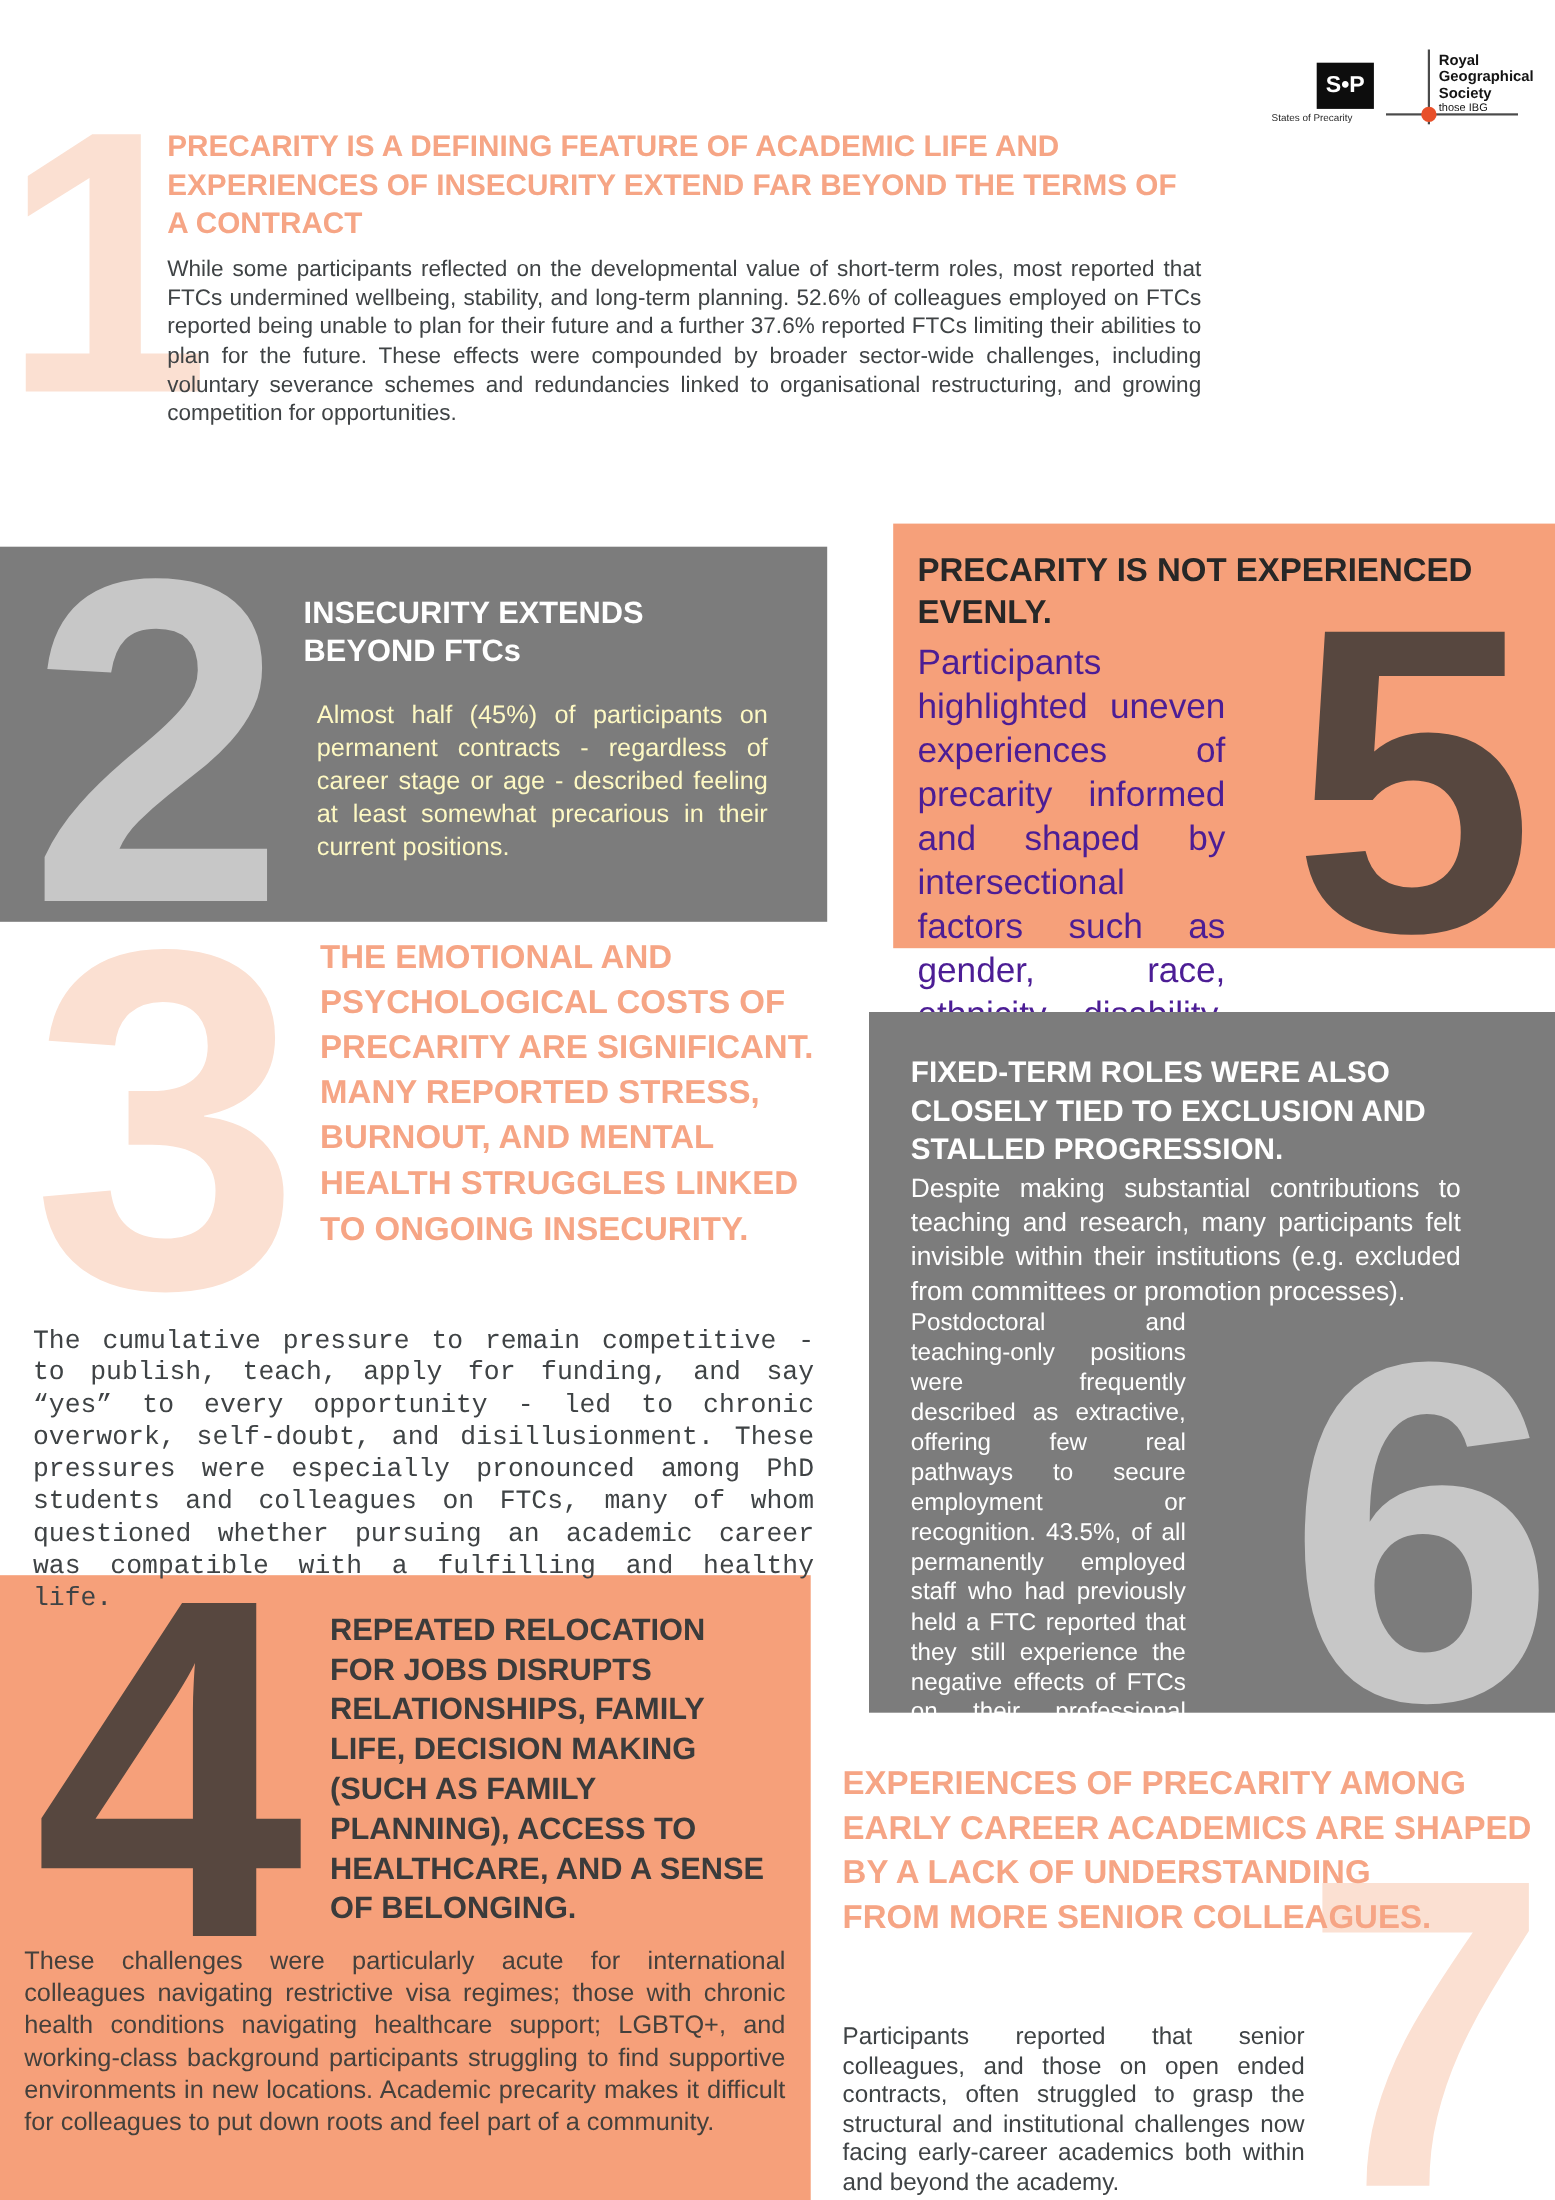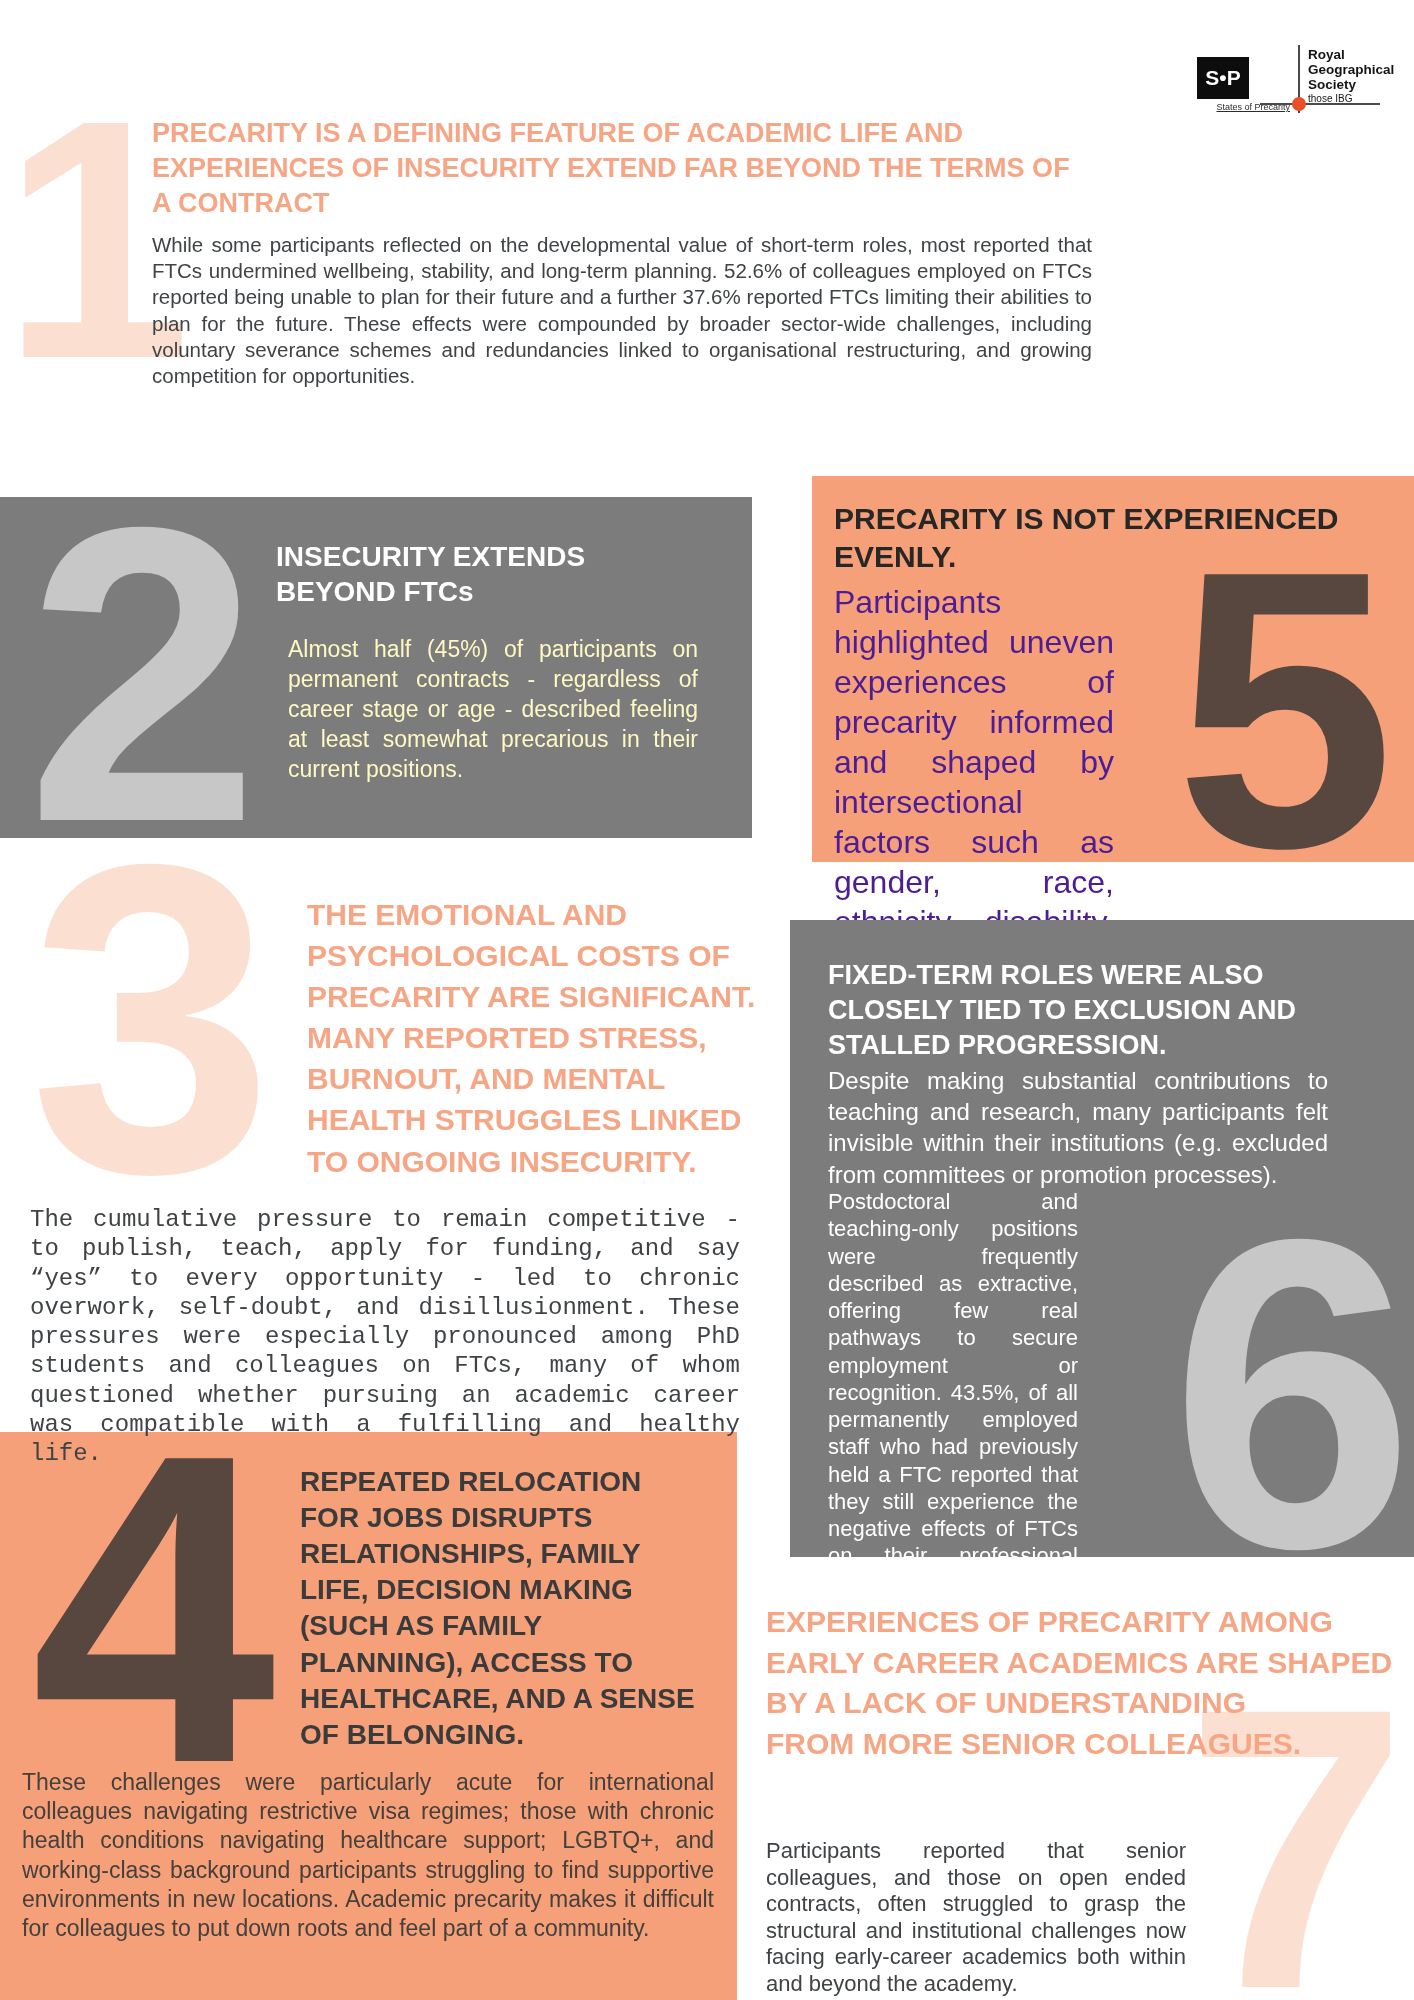--- a/index.html
+++ b/index.html
@@ -8,21 +8,21 @@
     font-family:"Liberation Sans","DejaVu Sans",sans-serif;
   }
   .abs{position:absolute;}
   
   .header-bar{left:295px;top:30px;width:810px;height:66px;background:#3B3B3B;
     color:#fff;font-weight:bold;font-size:46px;letter-spacing:13px;
     display:flex;align-items:center;justify-content:center;z-index:3;}
   
   .sop-box{left:1197px;top:57px;width:52px;height:42px;background:#0d0d0d;color:#fff;
     display:flex;align-items:center;justify-content:center;font-weight:bold;font-size:21px;z-index:3;}
-  .sop-caption{left:1156px;top:102px;width:134px;text-align:right;font-size:9px;color:#2b2b2b;z-index:3;text-decoration:underline;}
+  .sop-caption{left:1156px;top:102px;width:134px;text-align:left;font-size:9px;color:#2b2b2b;z-index:3;}
   .rgs-vline{left:1298px;top:45px;width:2px;height:68px;background:#4a4a4a;z-index:3;}
   .rgs-hline{left:1260px;top:103px;width:120px;height:2px;background:#4a4a4a;z-index:3;}
   .rgs-dot{left:1292px;top:97px;width:14px;height:14px;border-radius:50%;background:#E8502A;z-index:4;}
   .rgs-name{left:1308px;top:47px;font-size:13.5px;line-height:1.12;font-weight:bold;color:#141414;
     white-space:pre-line;z-index:3;}
   .rgs-sub{left:1308px;top:93px;font-size:10px;color:#141414;z-index:3;}
   
   .numeral{font-weight:bold;line-height:1;z-index:0;}
   .n-pale{color:#FBE0D2;}
   .n-brown{color:#57473F;}
@@ -43,21 +43,21 @@
   .s2-numeral{left:26px;top:-32px;font-size:420px;}
   .s2-title{left:276px;top:42px;width:350px;color:#fff;font-weight:bold;font-size:28px;line-height:1.25;}
   .s2-body{left:288px;top:138px;width:410px;color:#fef9c3;font-size:23px;line-height:1.3;text-align:justify;}
   
   .s5-box{left:812px;top:476px;width:602px;height:386px;}
   .s5-numeral{left:363px;top:36px;font-size:395px;}
   .s5-title{left:22px;top:24px;width:580px;color:#272727;font-weight:bold;font-size:30px;line-height:1.25;}
   .s5-body{left:22px;top:106px;width:280px;color:#4c1d95;font-size:32px;line-height:1.25;text-align:justify;}
   
   .s3-numeral{left:29px;top:799px;font-size:440px;}
-  .s3-title{left:291px;top:894px;width:465px;font-size:30px;line-height:1.37;margin-left:16px;}
+  .s3-title{left:291px;top:850px;width:465px;font-size:30px;line-height:1.37;}
   .s3-body{left:30px;top:1205px;width:710px;font-size:24px;line-height:1.22;font-family:Liberation Mono, monospace;}
   
   .s6-box{left:790px;top:920px;width:624px;height:637px;}
   .s6-numeral{left:380px;top:254px;font-size:440px;}
   .s6-title{left:38px;top:38px;width:540px;color:#fff;font-weight:bold;font-size:27px;line-height:1.3;}
   .s6-body1{left:38px;top:145px;width:500px;color:#fff;font-size:24px;line-height:1.3;text-align:justify;}
   .s6-body2{left:38px;top:268px;width:250px;color:#fff;font-size:22px;line-height:1.24;text-align:justify;}
   
   .s4-box{left:0;top:1432px;width:737px;height:568px;}
   .s4-numeral{left:31px;top:-43px;font-size:440px;}

